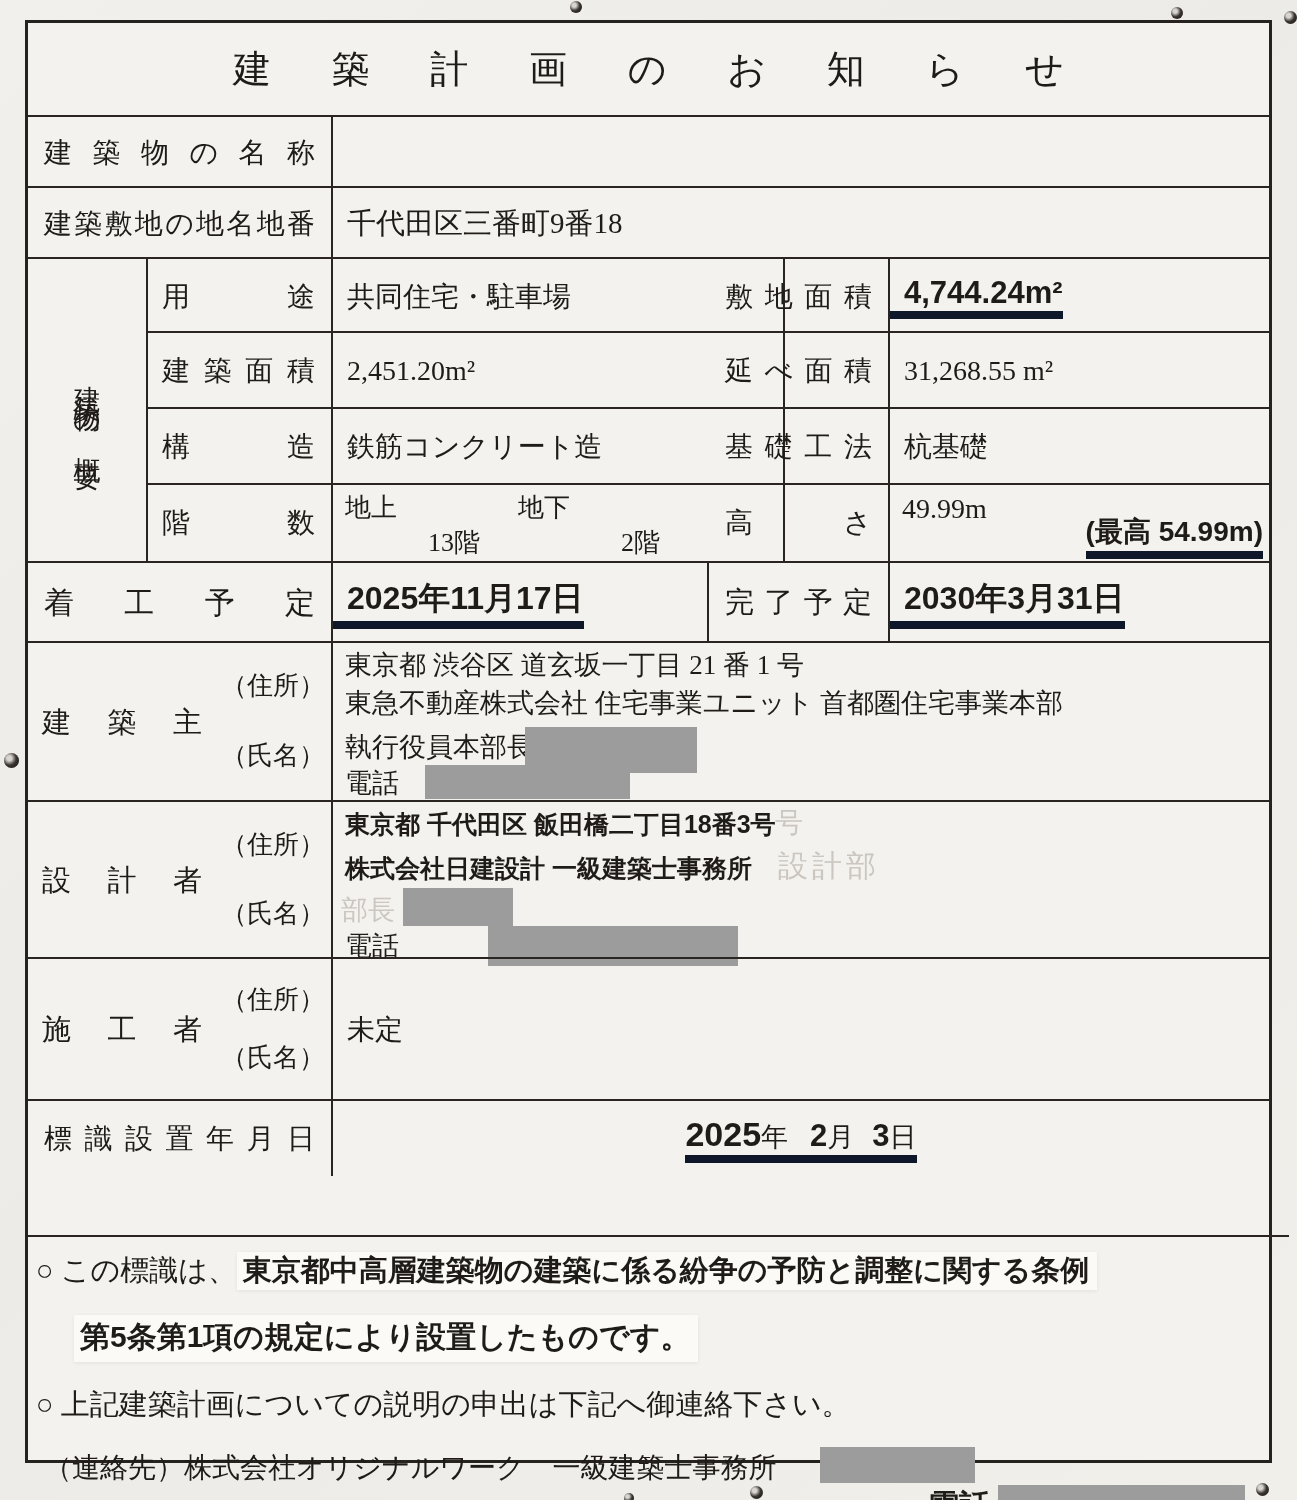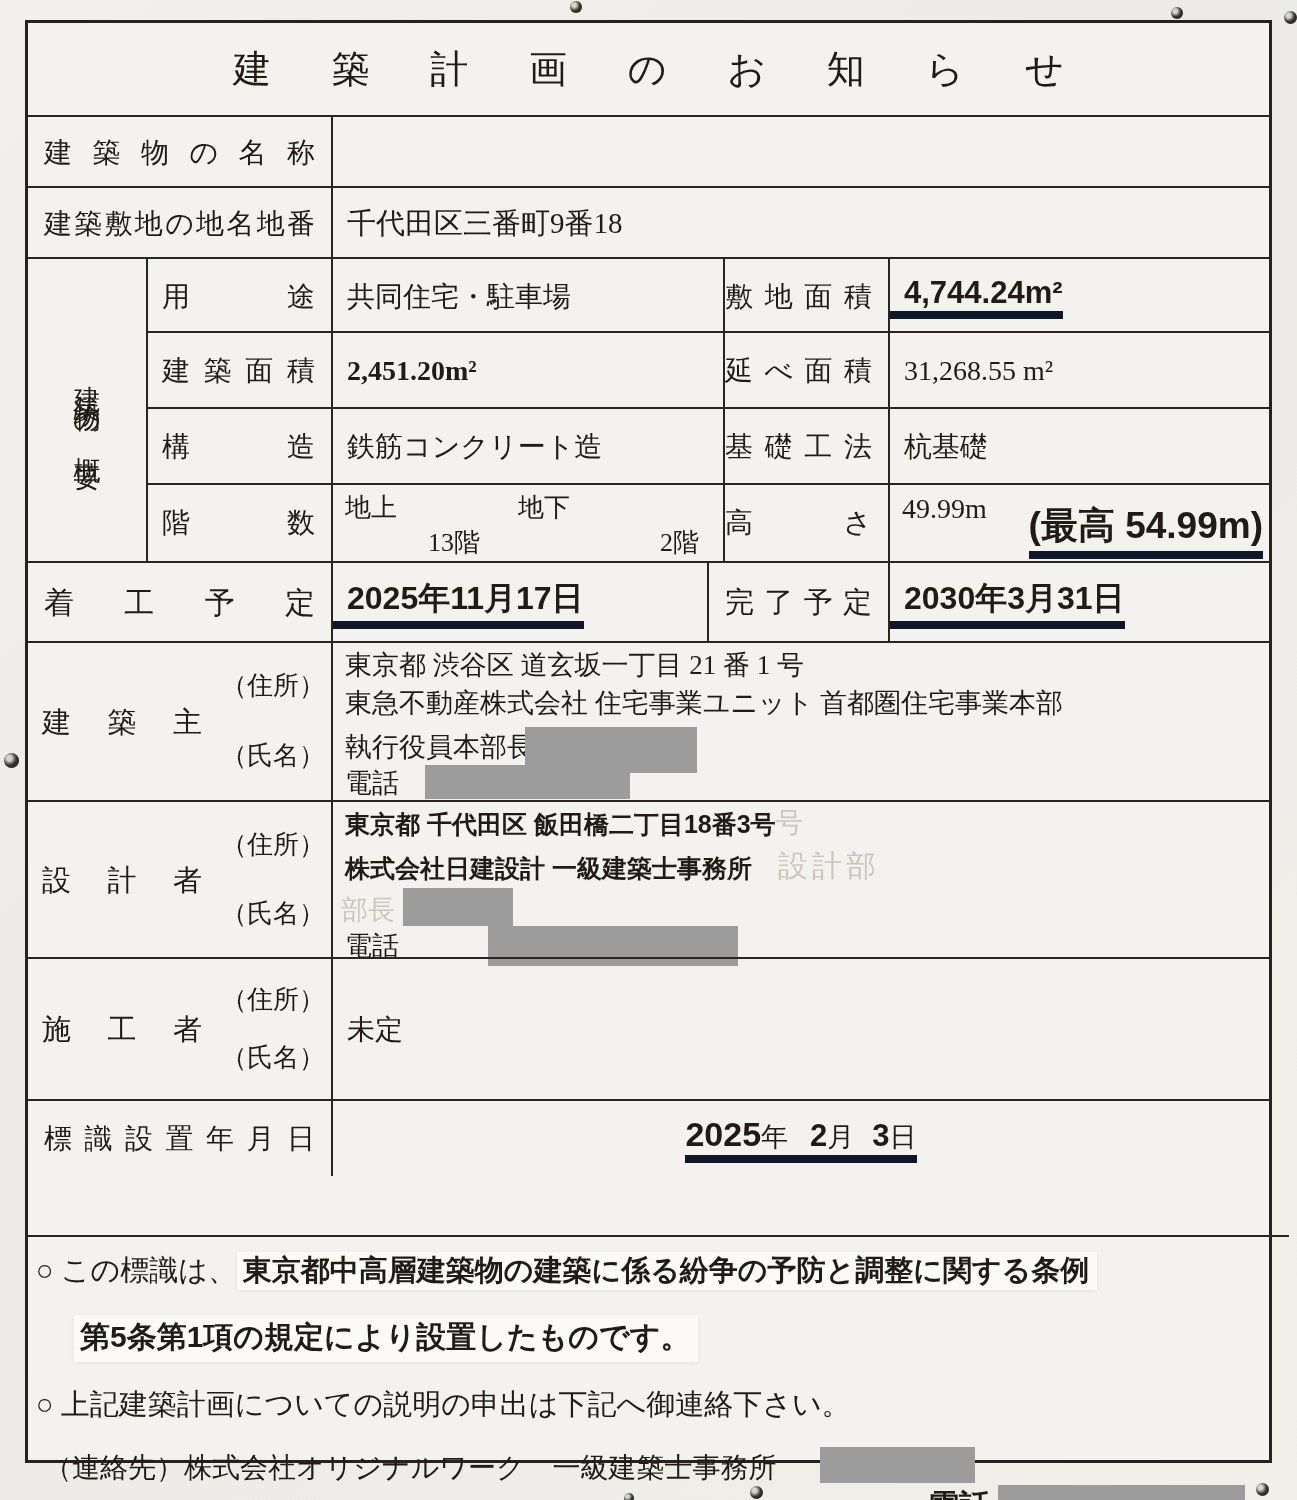--- a/index.html
+++ b/index.html
@@ -44,21 +44,21 @@
   .rcon{top:934px;height:142px;}
   .rdat{top:1076px;height:75px;}
   .rfoot{top:1212px;height:286px;padding-left:20px;}
   
   .hline{position:absolute;left:118px;right:0;top:-2px;height:2px;background:#2a2520;}
   
   .c-lab{left:0;width:305px;}
   .c-valfull{left:305px;right:0;}
   .c-ovside{left:0;width:118px;top:234px;height:304px;position:absolute;}
   .c-ovlab{left:118px;width:187px;}
-  .c-ovval{left:305px;width:392px;}
+  .c-ovval{left:305px;width:452px;}
   .c-ovrlab{left:681px;width:181px;}
   .c-ovrval{left:862px;right:0;}
   .c-schval{left:305px;width:376px;}
   .title{font-size:38px;padding:0 205px;}
   .abs{position:absolute;}
 </style>
 </head>
 <body>
 
 <div class="page">
@@ -150,21 +150,21 @@
       <div class="hline"></div>
       <div class="cell c-ovlab br flexc">
         <span class="jl lab">
             <span>建</span>
             <span>築</span>
             <span>面</span>
             <span>積</span>
           </span>
       </div>
       <div class="cell c-ovval br flexc">
-        <span class="val" style="font-size:28px;font-weight:bold;">2,451.20m²</span>
+        <span class="val" style="font-size:28px;">2,451.20m²</span>
       </div>
       <div class="cell c-ovrlab br flexc">
         <span class="jl lab">
             <span>延</span>
             <span>べ</span>
             <span>面</span>
             <span>積</span>
           </span>
       </div>
       <div class="cell c-ovrval flexc">
@@ -201,31 +201,31 @@
       <div class="cell c-ovlab br flexc">
         <span class="jl lab">
             <span>階</span>
             <span>数</span>
           </span>
       </div>
       <div class="cell c-ovval br" style="position:absolute;">
         <span class="abs" style="left:12px;top:5px;font-size:26px;">地上</span>
         <span class="abs" style="left:185px;top:5px;font-size:26px;">地下</span>
         <span class="abs" style="left:95px;top:40px;font-size:26px;">13階</span>
-        <span class="abs" style="left:288px;top:40px;font-size:26px;margin-left:39px;">2階</span>
+        <span class="abs" style="left:288px;top:40px;font-size:26px;">2階</span>
       </div>
       <div class="cell c-ovrlab br flexc">
         <span class="jl lab">
             <span>高</span>
             <span>さ</span>
           </span>
       </div>
       <div class="cell c-ovrval">
         <span class="abs" style="left:12px;top:8px;font-size:28px;">49.99m</span>
-        <span class="abs gothic uline" style="right:6px;bottom:2px;font-size:37px;">(最高 54.99m)</span>
+        <span class="abs gothic uline" style="right:6px;bottom:2px;font-size:28px;">(最高 54.99m)</span>
       </div>
     </div>
 
     <div class="row rsch bt">
       <div class="cell c-lab br flexc">
         <span class="jl lab" style="font-size:30px;">
             <span>着</span>
             <span>工</span>
             <span>予</span>
             <span>定</span>

